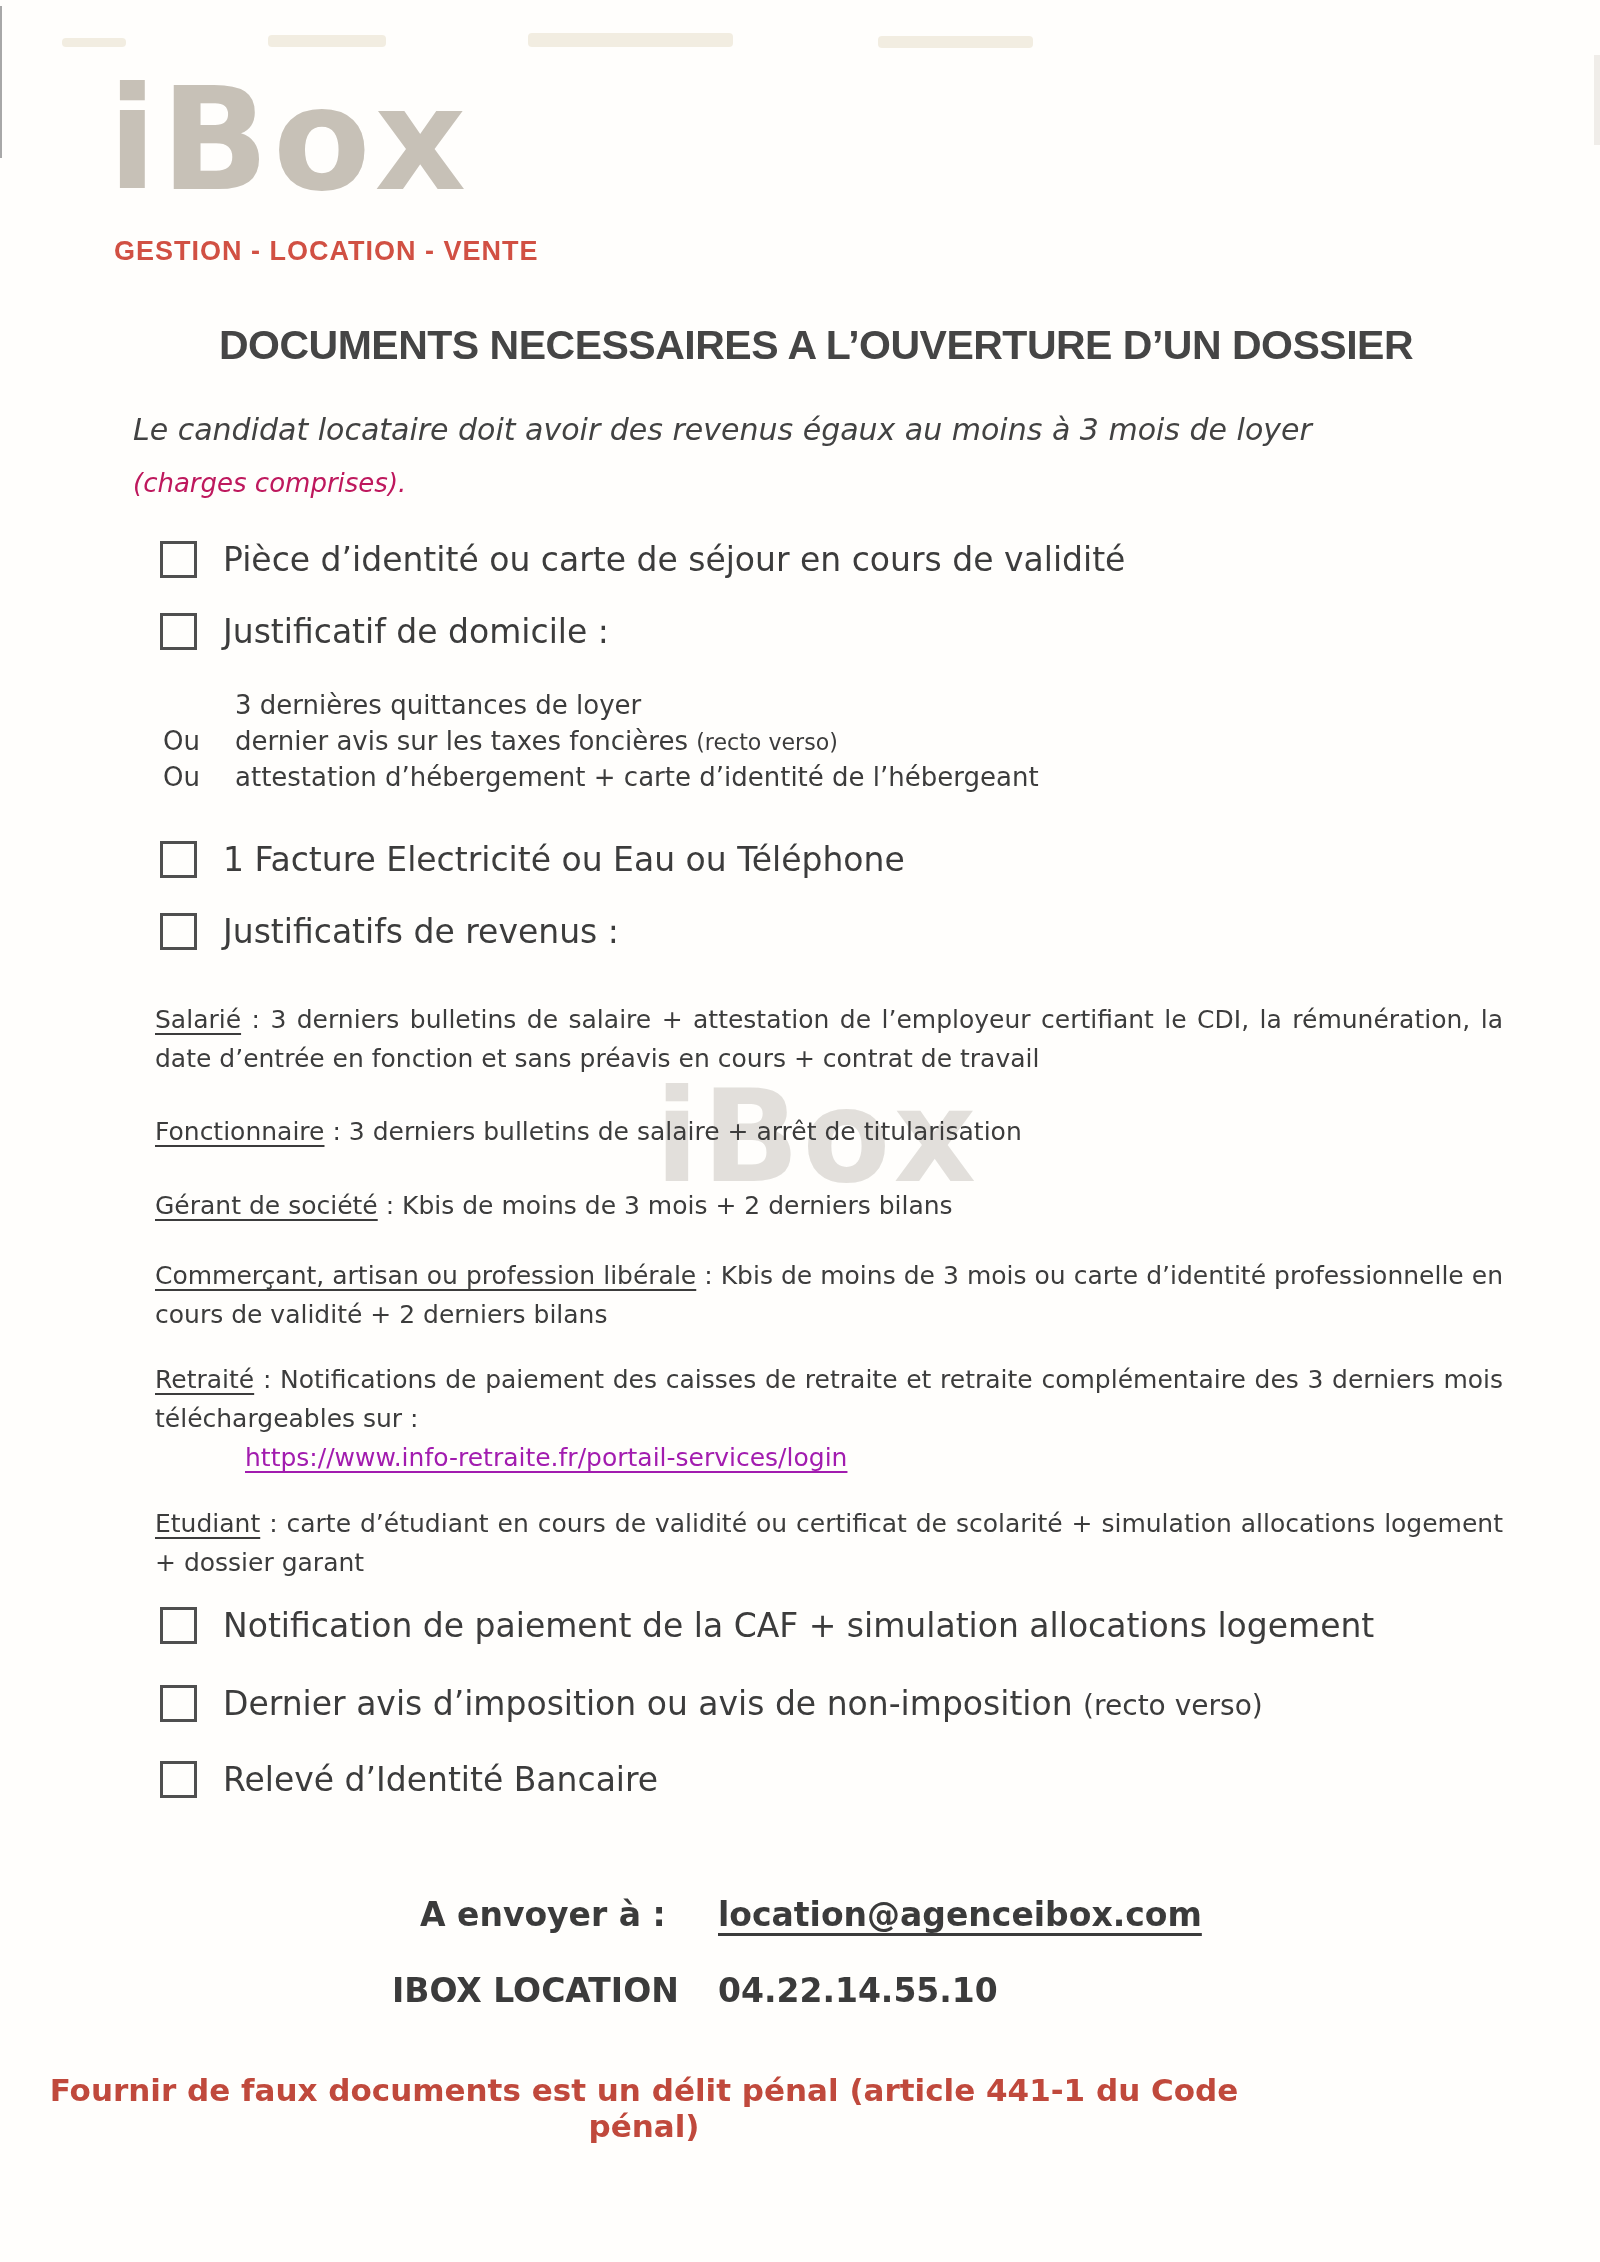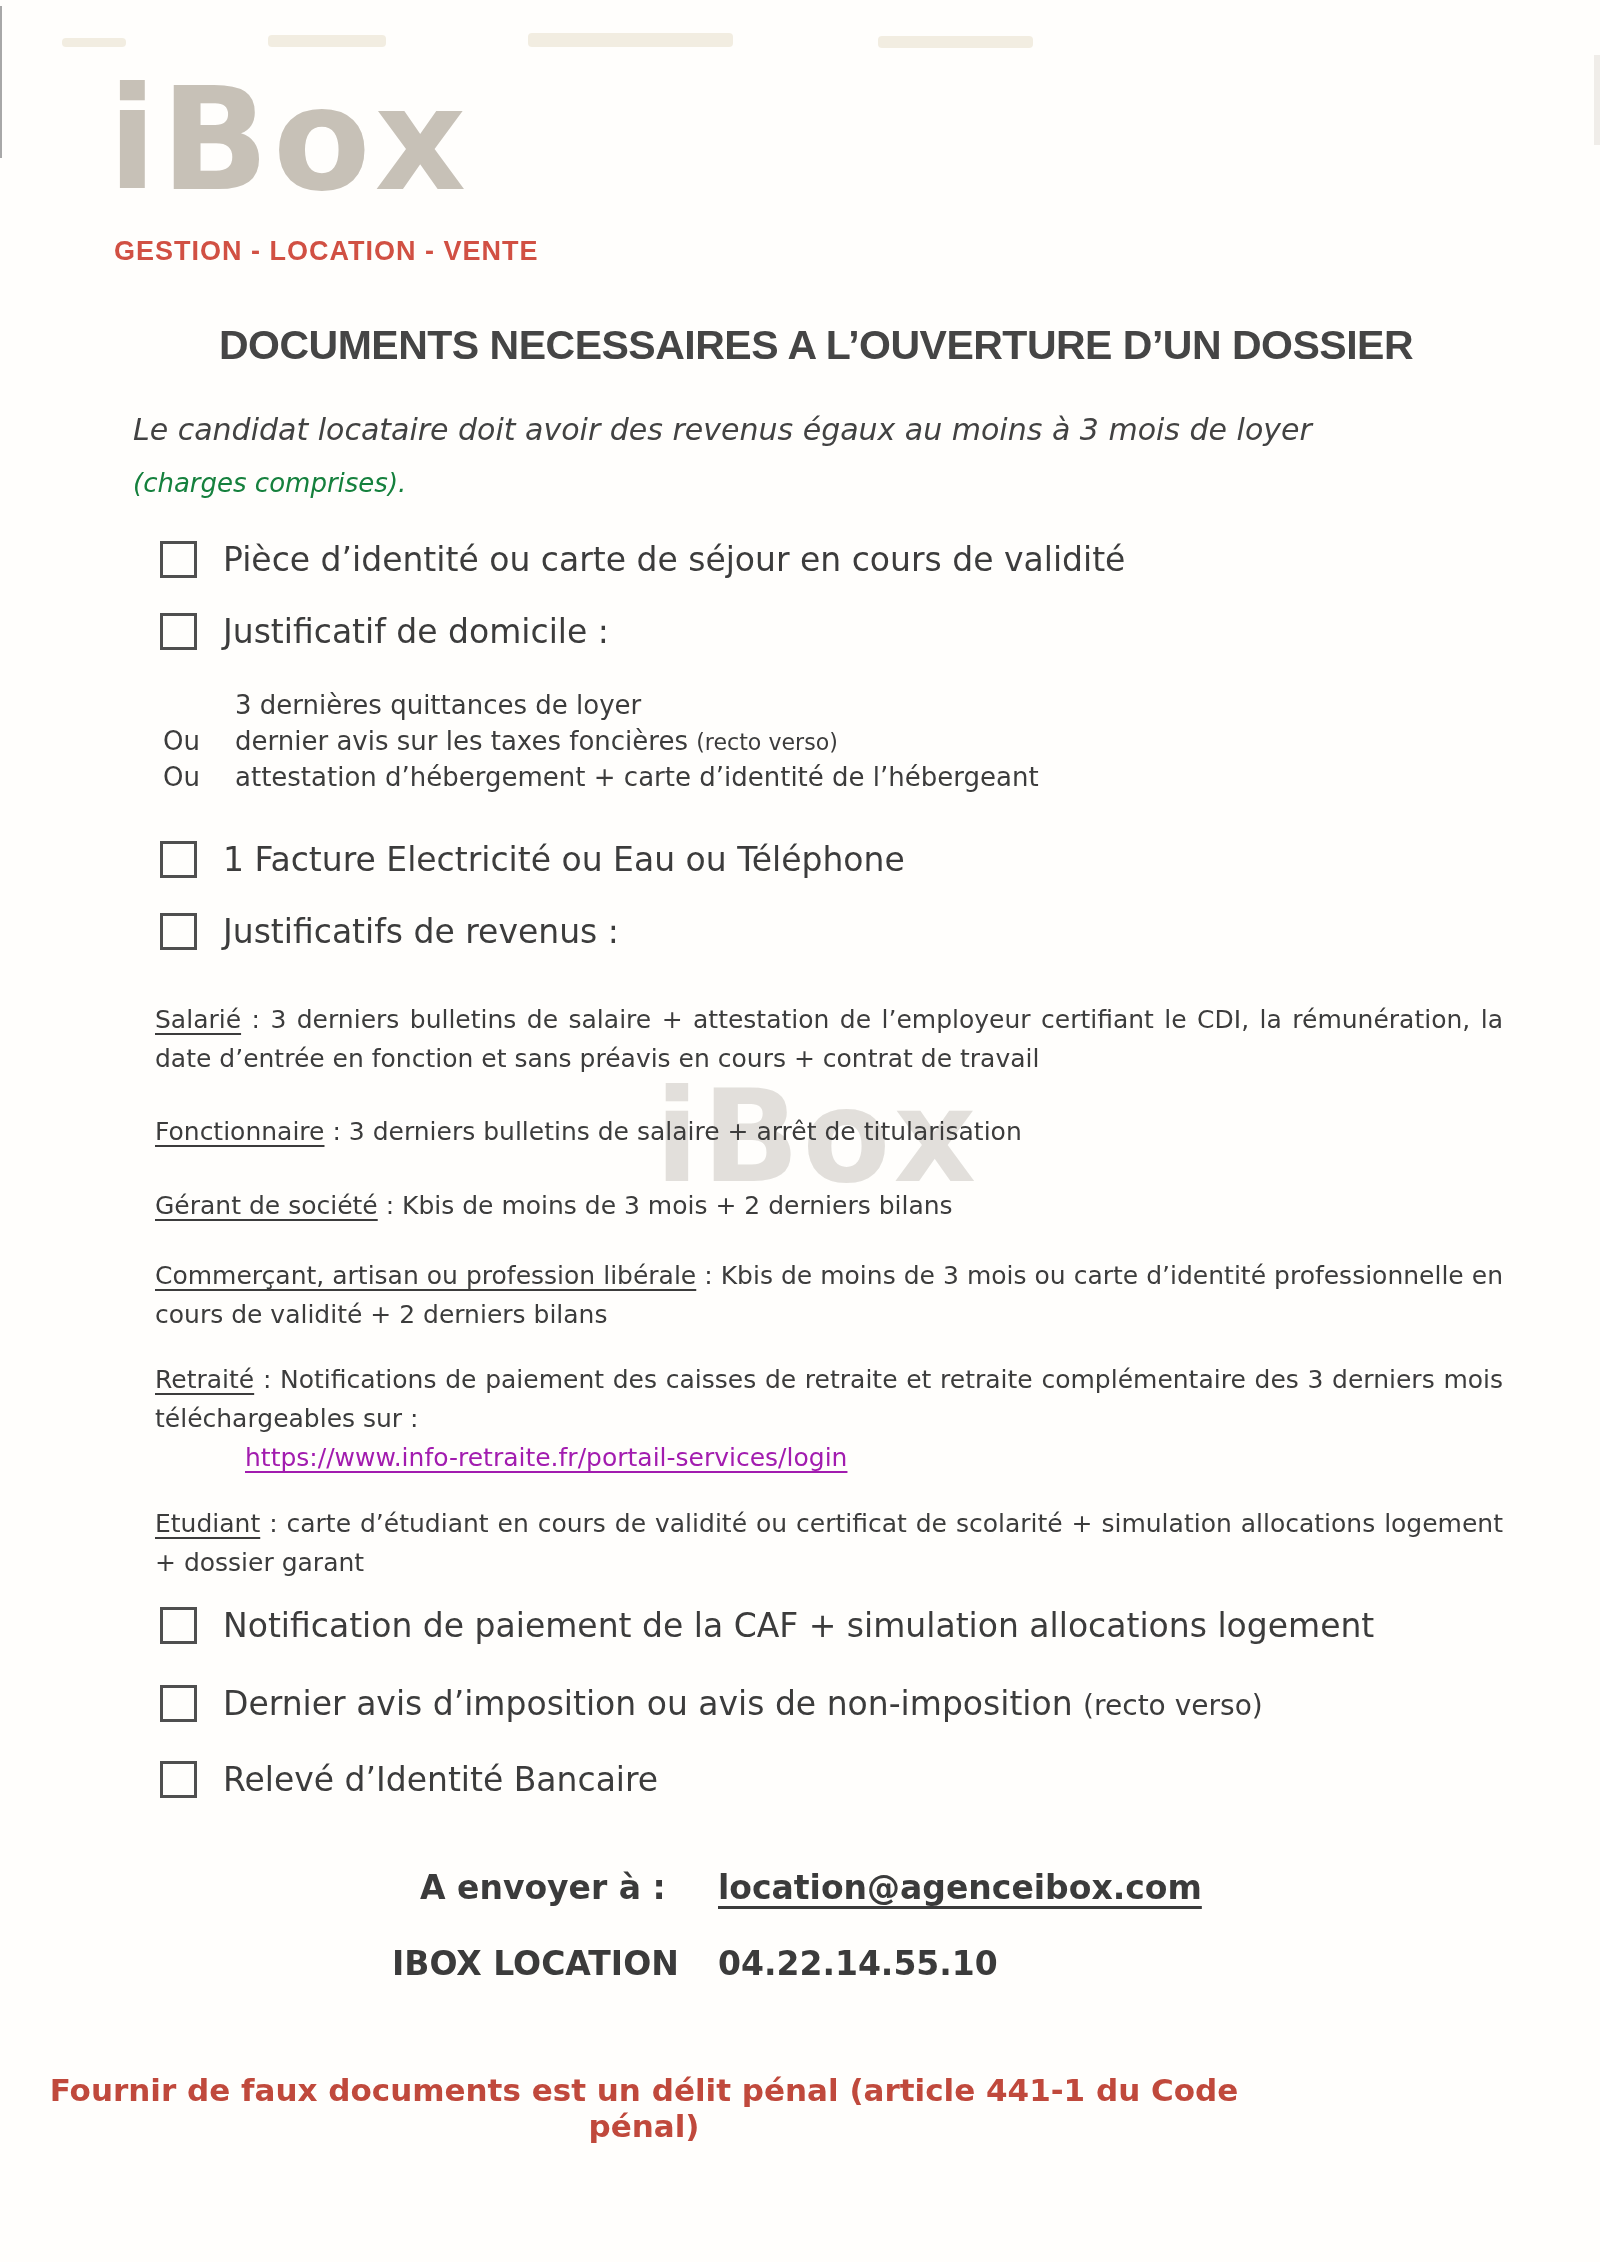--- a/index.html
+++ b/index.html
@@ -41,21 +41,21 @@
     font-family:"Liberation Sans",sans-serif;
     font-weight:bold;font-size:41px;letter-spacing:-0.5px;
     color:#454545;
   }
   .intro-1{
     position:absolute;left:133px;top:412px;
     font-style:italic;font-size:30px;color:#424242;
   }
   .intro-2{
     position:absolute;left:133px;top:468px;
-    font-style:italic;font-size:26px;color:#15803d;
+    font-style:italic;font-size:26px;color:#be185d;
   }
   
   .check-row{
     position:absolute;left:160px;
     display:flex;align-items:center;gap:26px;
     white-space:nowrap;
     text-align:center;
   }
   .cb{
     flex:0 0 auto;width:37px;height:37px;
@@ -82,20 +82,21 @@
   .doc-link{
     color:#a21caf;text-decoration:underline;
     text-underline-offset:5px;
   }
   
   .bold-line{
     position:absolute;
     font-weight:bold;font-size:33px;color:#3b3b3b;
     white-space:nowrap;
     font-family:"DejaVu Sans",sans-serif;
+    margin-top:27px;
   }
   .email{
     text-decoration:underline;
     text-decoration-thickness:3px;
     text-underline-offset:7px;
     color:#3b3b3b;
   }
   
   .warning{
     position:absolute;left:0;width:1288px;text-align:center;

